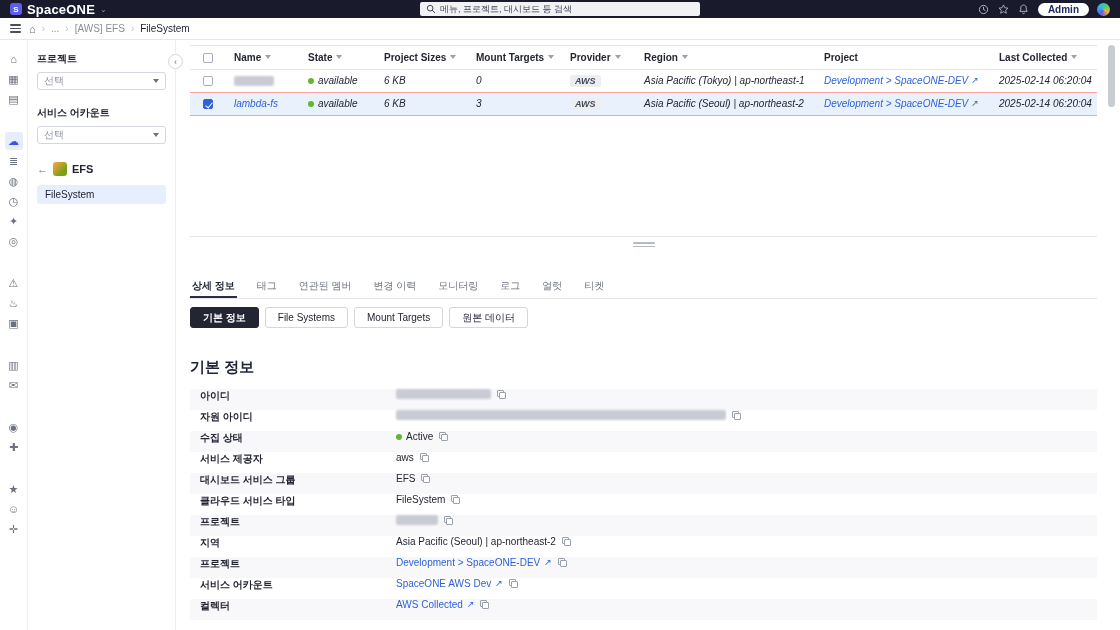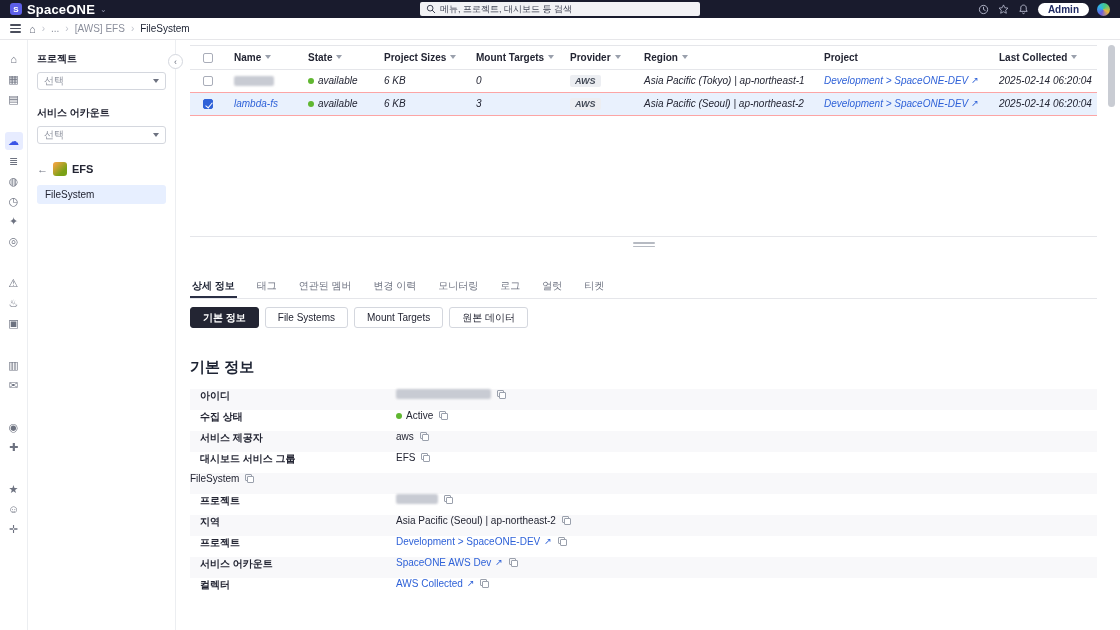--- a/index.html
+++ b/index.html
@@ -331,20 +331,27 @@
         <h2 class="sec-title">기본 정보</h2>
         <div>
             <div class="frow">
               <div class="flabel">아이디</div>
               <div class="fvalue">
                 <span class="mask" style="width: 95px;"></span>
                 <span class="cp"></span>
               </div>
             </div>
             <div class="frow">
+              <div class="flabel">자원 아이디</div>
+              <div class="fvalue">
+                <span class="mask" style="width: 330px;"></span>
+                <span class="cp"></span>
+              </div>
+            </div>
+            <div class="frow">
               <div class="flabel">수집 상태</div>
               <div class="fvalue">
                 <span class="dot"></span>
                 <span class="fval-text">Active</span>
                 <span class="cp"></span>
               </div>
             </div>
             <div class="frow">
               <div class="flabel">서비스 제공자</div>
               <div class="fvalue">
@@ -353,20 +360,21 @@
               </div>
             </div>
             <div class="frow">
               <div class="flabel">대시보드 서비스 그룹</div>
               <div class="fvalue">
                 <span class="fval-text">EFS</span>
                 <span class="cp"></span>
               </div>
             </div>
             <div class="frow">
+              <div class="flabel">클라우드 서비스 타입</div>
               <div class="fvalue">
                 <span class="fval-text">FileSystem</span>
                 <span class="cp"></span>
               </div>
             </div>
             <div class="frow">
               <div class="flabel">프로젝트</div>
               <div class="fvalue">
                 <span class="mask" style="width: 42px;"></span>
                 <span class="cp"></span>

